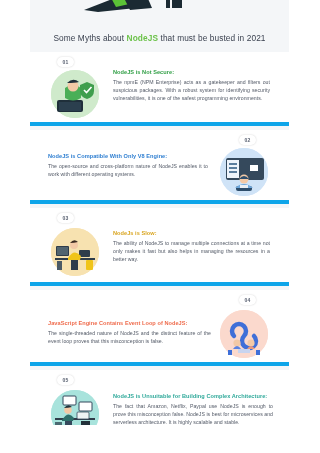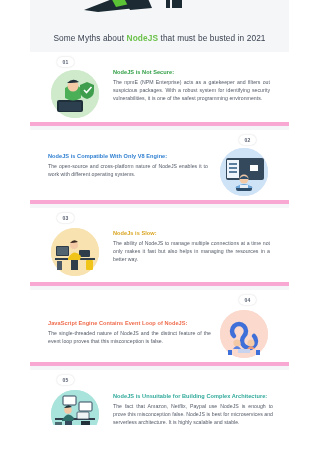--- a/index.html
+++ b/index.html
@@ -4,21 +4,21 @@
 <style>
   html,body{margin:0;padding:0;}
   body{
     width:320px;height:453px;overflow:hidden;
     background:#ffffff;
     font-family:"Liberation Sans", sans-serif;
     -webkit-font-smoothing:antialiased;
   }
   .page{
     position:absolute;left:30px;top:0;width:259px;height:425px;
-    background:#f9a8d4;overflow:hidden;
+    background:#0ea5e9;overflow:hidden;
   }
   
   .header{
     position:relative;height:52px;background:#f4f6f8;
   }
   .logo{
     position:absolute;left:50px;top:-14px;width:110px;height:32px;
   }
   .logo svg{display:block;}
   .page-title{

